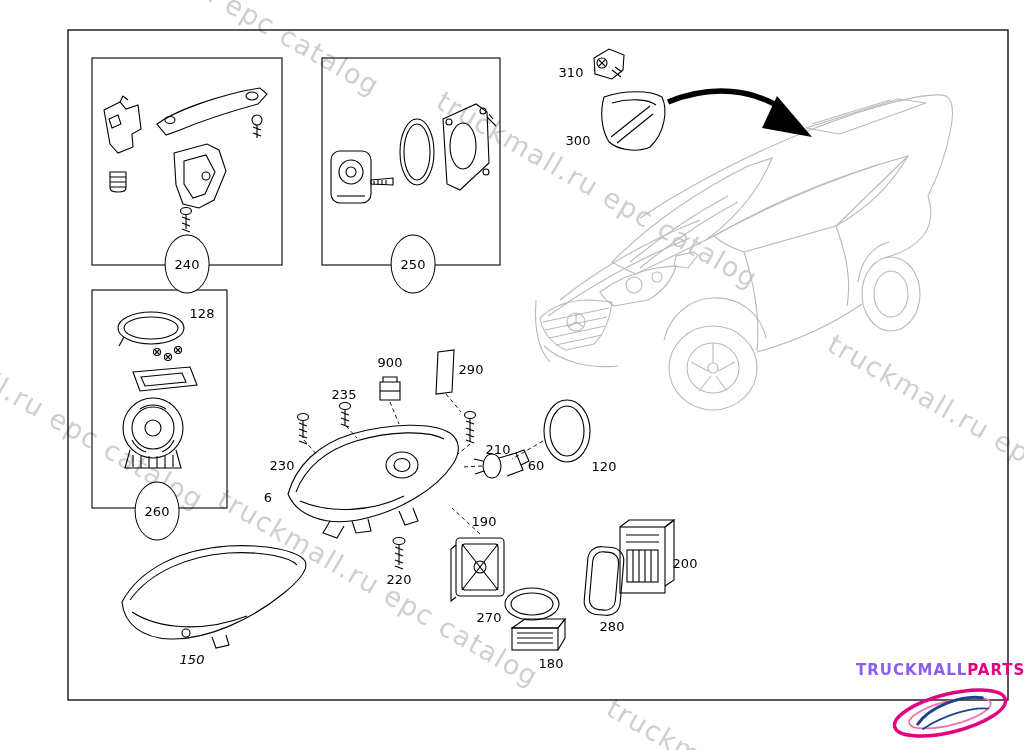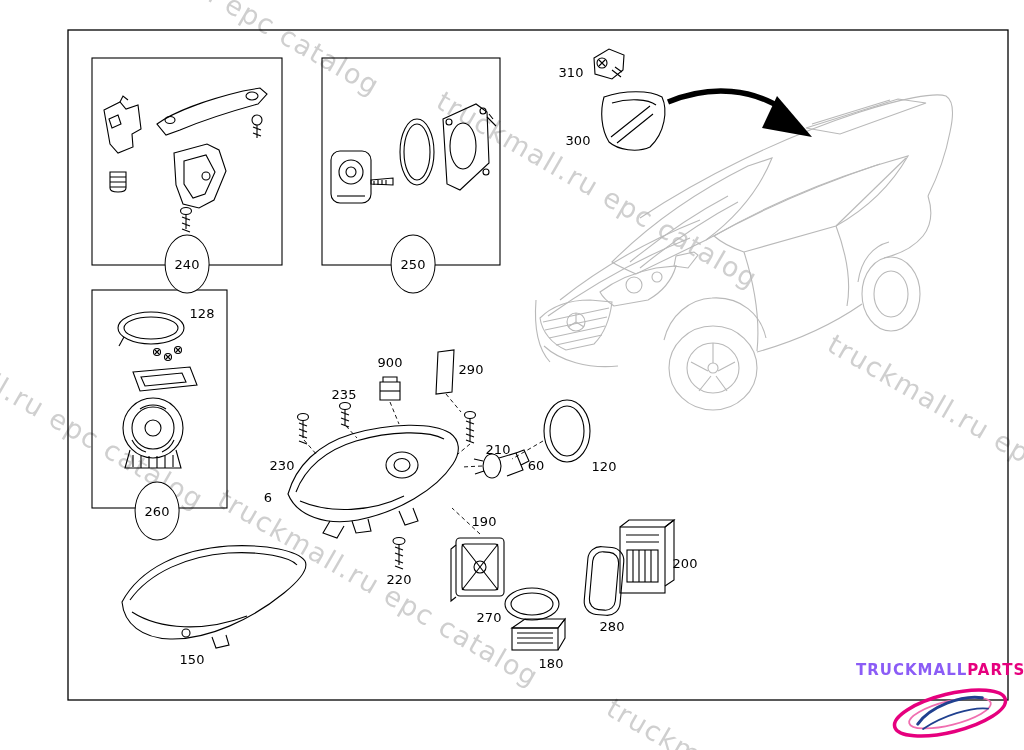--- a/index.html
+++ b/index.html
@@ -265,17 +265,17 @@
       <div class="part-label" style="left: 498px; top: 429px; margin-top: 20px;">210</div>
       <div class="part-label" style="left: 536px; top: 465px;">60</div>
       <div class="part-label" style="left: 604px; top: 466px;">120</div>
       <div class="part-label" style="left: 268px; top: 497px;">6</div>
       <div class="part-label" style="left: 484px; top: 521px;">190</div>
       <div class="part-label" style="left: 685px; top: 563px;">200</div>
       <div class="part-label" style="left: 399px; top: 579px;">220</div>
       <div class="part-label" style="left: 489px; top: 617px;">270</div>
       <div class="part-label" style="left: 612px; top: 626px;">280</div>
       <div class="part-label" style="left: 551px; top: 663px;">180</div>
-      <div class="part-label" style="left: 192px; top: 659px;">150</div>
+      <div class="part-label" style="left: 192px; top: 659px; font-style: italic;">150</div>
     </div>
 
   <div class="logo"><span style="color: #8b5cf6;">TRUCKMALL</span><span style="color: rgb(230, 0, 126); margin-top: 48px;">PARTS</span></div>
 </div>
 
 </body></html>

